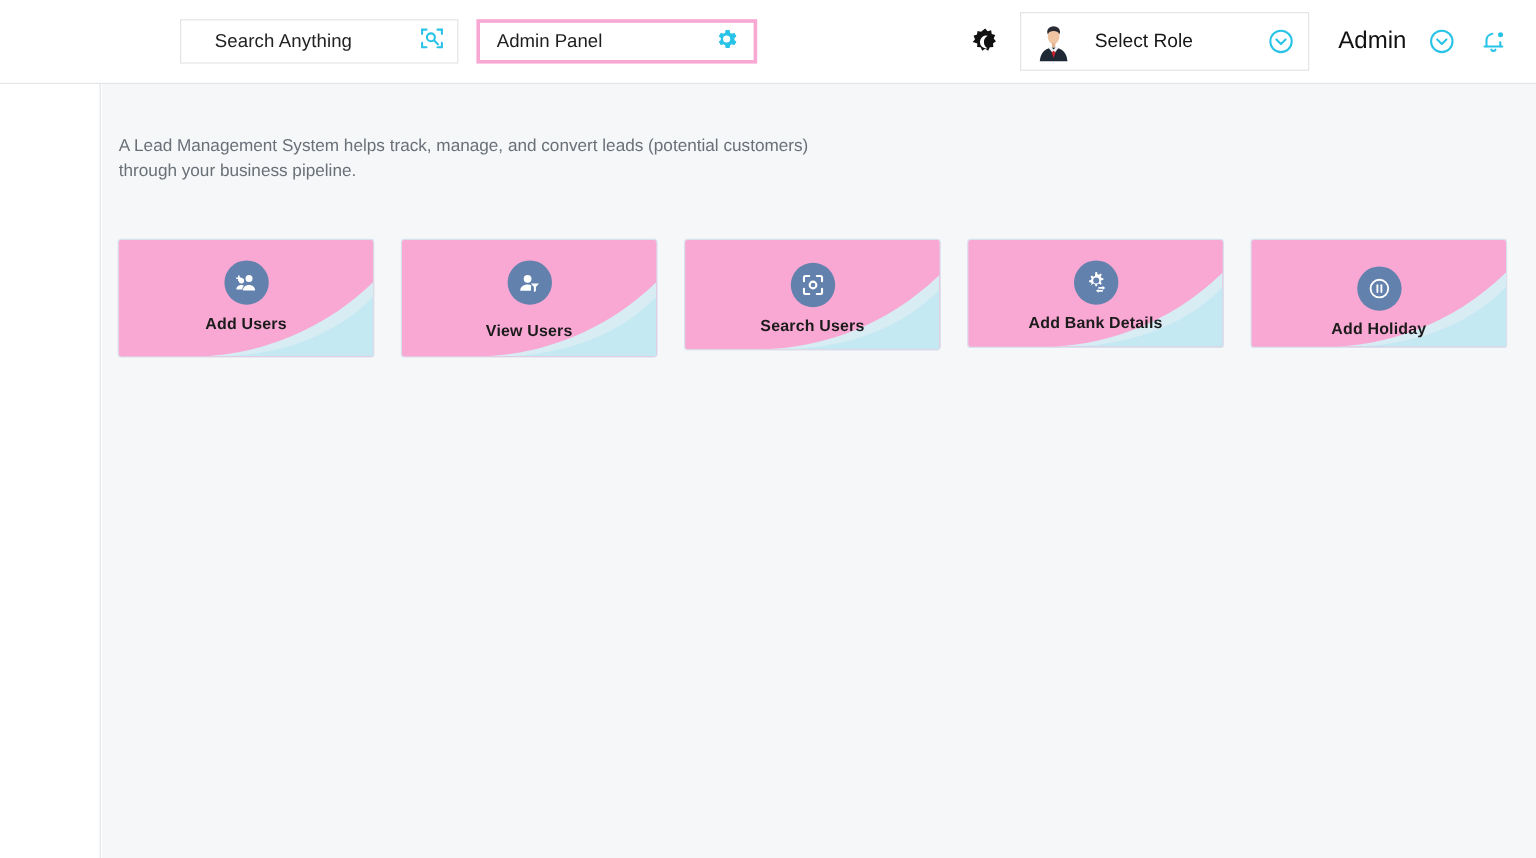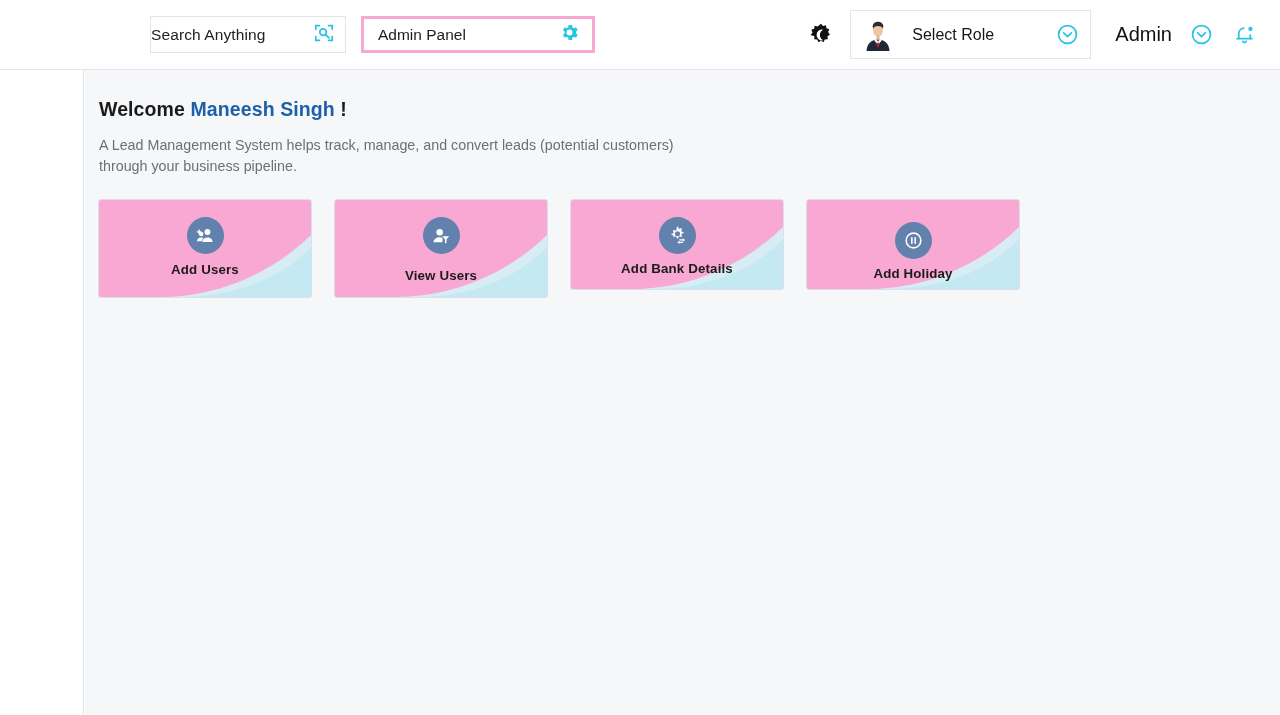--- a/index.html
+++ b/index.html
@@ -14,25 +14,25 @@
   .header {
     position: absolute; top: 0; left: 0;
     width: 1280px; height: 70px;
     background: #ffffff;
     border-bottom: 1px solid #e3e6ea;
     display: flex; align-items: center;
   }
   .header-left-spacer { width: 150px; height: 1px; flex: none; }
 
   .search-box {
-    width: 196px; height: 37px;
+    width: 232px; height: 37px;
     border: 1px solid #e2e4e7;
     background: #fff;
     display: flex; align-items: center;
-    padding: 0 10px 0 0;
+    padding: 0 10px 0 28px;
     justify-content: space-between;
     flex: none;
   }
   .search-input {
     border: none; outline: none; background: transparent;
     font-family: "Liberation Sans", sans-serif;
     font-size: 15.5px; color: #222; width: 140px;
     letter-spacing: .1px;
   }
   .search-input::placeholder { color: #222; opacity: 1; }
@@ -216,25 +216,20 @@
         <path d="M10.2 19.2a2 2 0 0 0 3.6 0"></path>
         <circle cx="18.2" cy="6.2" r="2.2" fill="#29c3e8" stroke="none"></circle>
       </svg>
     </span>
   </div>
 </div>
 
 <div class="sidebar"></div>
 
 <div class="main">
-  <div class="welcome">
-    <span>Welcome</span>
-    <span class="name">Maneesh Singh</span>
-    <span class="bang">!</span>
-  </div>
   <div class="sub">A Lead Management System helps track, manage, and convert leads (potential customers) through your business pipeline.</div>
 
   <div class="cards">
       <div class="card" style="height: 99px;">
         <svg class="wave-svg" viewBox="0 0 150 62" preserveAspectRatio="none">
           <path d="M0 62 C48 62 105 44 150 0 L150 62 Z" fill="#d6eff6" opacity="0.95"></path>
           <path d="M18 62 C68 62 118 46 150 12 L150 62 Z" fill="#bfe8f2" opacity="0.75"></path>
         </svg>
         <div class="card-icon" style="margin-top: 17px; background: rgb(98, 129, 173);">
           <svg width="20" height="20" viewBox="0 0 24 24" fill="#ffffff">
@@ -254,20 +249,36 @@
         </svg>
         <div class="card-icon" style="margin-top: 17px; background: rgb(98, 129, 173);">
           <svg width="20" height="20" viewBox="0 0 24 24" fill="#ffffff">
             <circle cx="10.4" cy="7.6" r="3.9"></circle>
             <path d="M3 19.6c0-3.8 3.3-6.2 7.4-6.2 1.3 0 2.5.25 3.5.7l-.2 5.5z"></path>
             <path d="M13.6 12.3h8.2l-3.1 3.6v3.9l-2 1.2v-5.1z"></path>
           </svg>
         </div>
         <div class="card-label" style="margin-top: 14px;">View Users</div>
       </div>
+      <div class="card" style="height: 93px;">
+        <svg class="wave-svg" viewBox="0 0 150 62" preserveAspectRatio="none">
+          <path d="M0 62 C48 62 105 44 150 0 L150 62 Z" fill="#d6eff6" opacity="0.95"></path>
+          <path d="M18 62 C68 62 118 46 150 12 L150 62 Z" fill="#bfe8f2" opacity="0.75"></path>
+        </svg>
+        <div class="card-icon" style="margin-top: 19px; background: rgb(98, 129, 173);">
+          <svg width="21" height="21" viewBox="0 0 24 24" fill="none" stroke="#ffffff" stroke-width="2" stroke-linecap="round" stroke-linejoin="round">
+            <path d="M3.4 8.4V4.8a1.4 1.4 0 0 1 1.4-1.4h3.6"></path>
+            <path d="M20.6 8.4V4.8a1.4 1.4 0 0 0-1.4-1.4h-3.6"></path>
+            <path d="M3.4 15.6v3.6a1.4 1.4 0 0 0 1.4 1.4h3.6"></path>
+            <path d="M20.6 15.6v3.6a1.4 1.4 0 0 1-1.4 1.4h-3.6"></path>
+            <circle cx="12" cy="12" r="3.2"></circle>
+          </svg>
+        </div>
+        <div class="card-label" style="margin-top: 8px;">Search Users</div>
+      </div>
       <div class="card" style="height: 91px;">
         <svg class="wave-svg" viewBox="0 0 150 62" preserveAspectRatio="none">
           <path d="M0 62 C48 62 105 44 150 0 L150 62 Z" fill="#d6eff6" opacity="0.95"></path>
           <path d="M18 62 C68 62 118 46 150 12 L150 62 Z" fill="#bfe8f2" opacity="0.75"></path>
         </svg>
         <div class="card-icon" style="margin-top: 17px; background: rgb(98, 129, 173);">
           <svg width="21" height="21" viewBox="0 0 24 24" fill="#ffffff">
             <path d="M11.2 1.9l1.6 0 .3 1.9 1.5.65 1.6-1.1 1.15 1.15-1.1 1.6.65 1.5 1.9.3 0 1.6-1.9.3-.65 1.5 1.1 1.6-1.15 1.15-1.6-1.1-1.5.65-.3 1.9-1.6 0-.3-1.9-1.5-.65-1.6 1.1L6.6 14.9l1.1-1.6-.65-1.5-1.9-.3 0-1.6 1.9-.3.65-1.5-1.1-1.6 1.15-1.15 1.6 1.1 1.5-.65zM12 7.1a2.9 2.9 0 1 0 0 5.8 2.9 2.9 0 0 0 0-5.8z"></path>
             <path d="M14.1 16.3h4.4v1.5h-4.4z"></path>
             <path d="M18 15.1l2.6 1.95-2.6 1.95z"></path>

